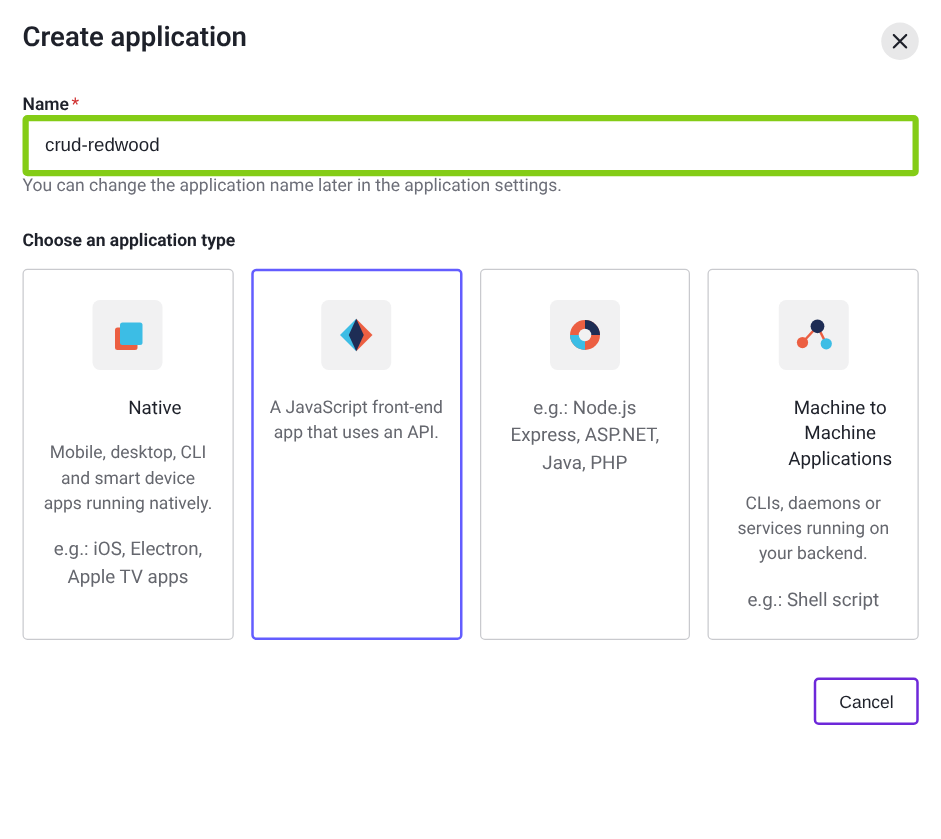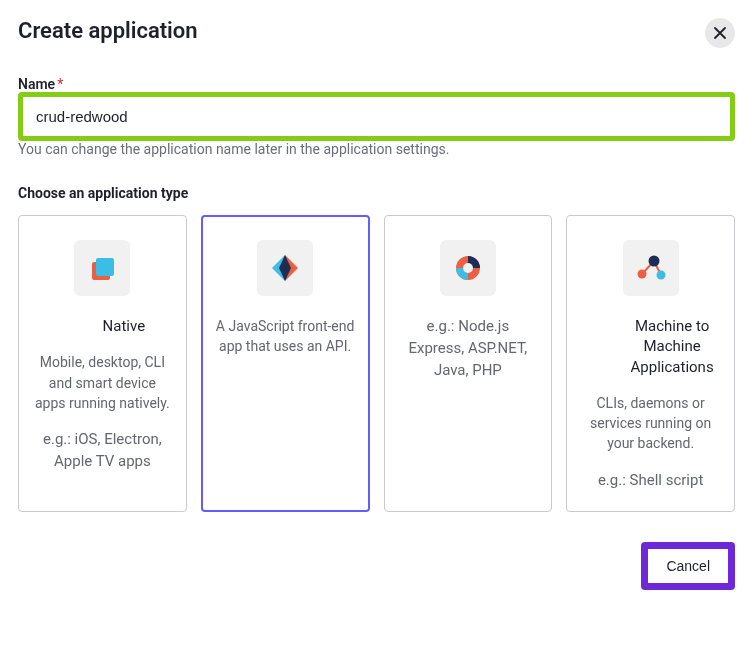--- a/index.html
+++ b/index.html
@@ -118,21 +118,21 @@
     .btn {
       border-radius: 4px;
       padding: 9px 18px;
       font-size: 14px;
       font-weight: 500;
       cursor: pointer;
       border: none;
     }
     .btn-secondary {
       background: #fff;
-      border: 7px solid #6d28d9;
+      border: 2px solid #6d28d9;
       color: #1e212a;
     }
     .btn-primary {
       background: #635dff;
       color: #fff;
     }
   </style>
 </head>
 <body>
 

